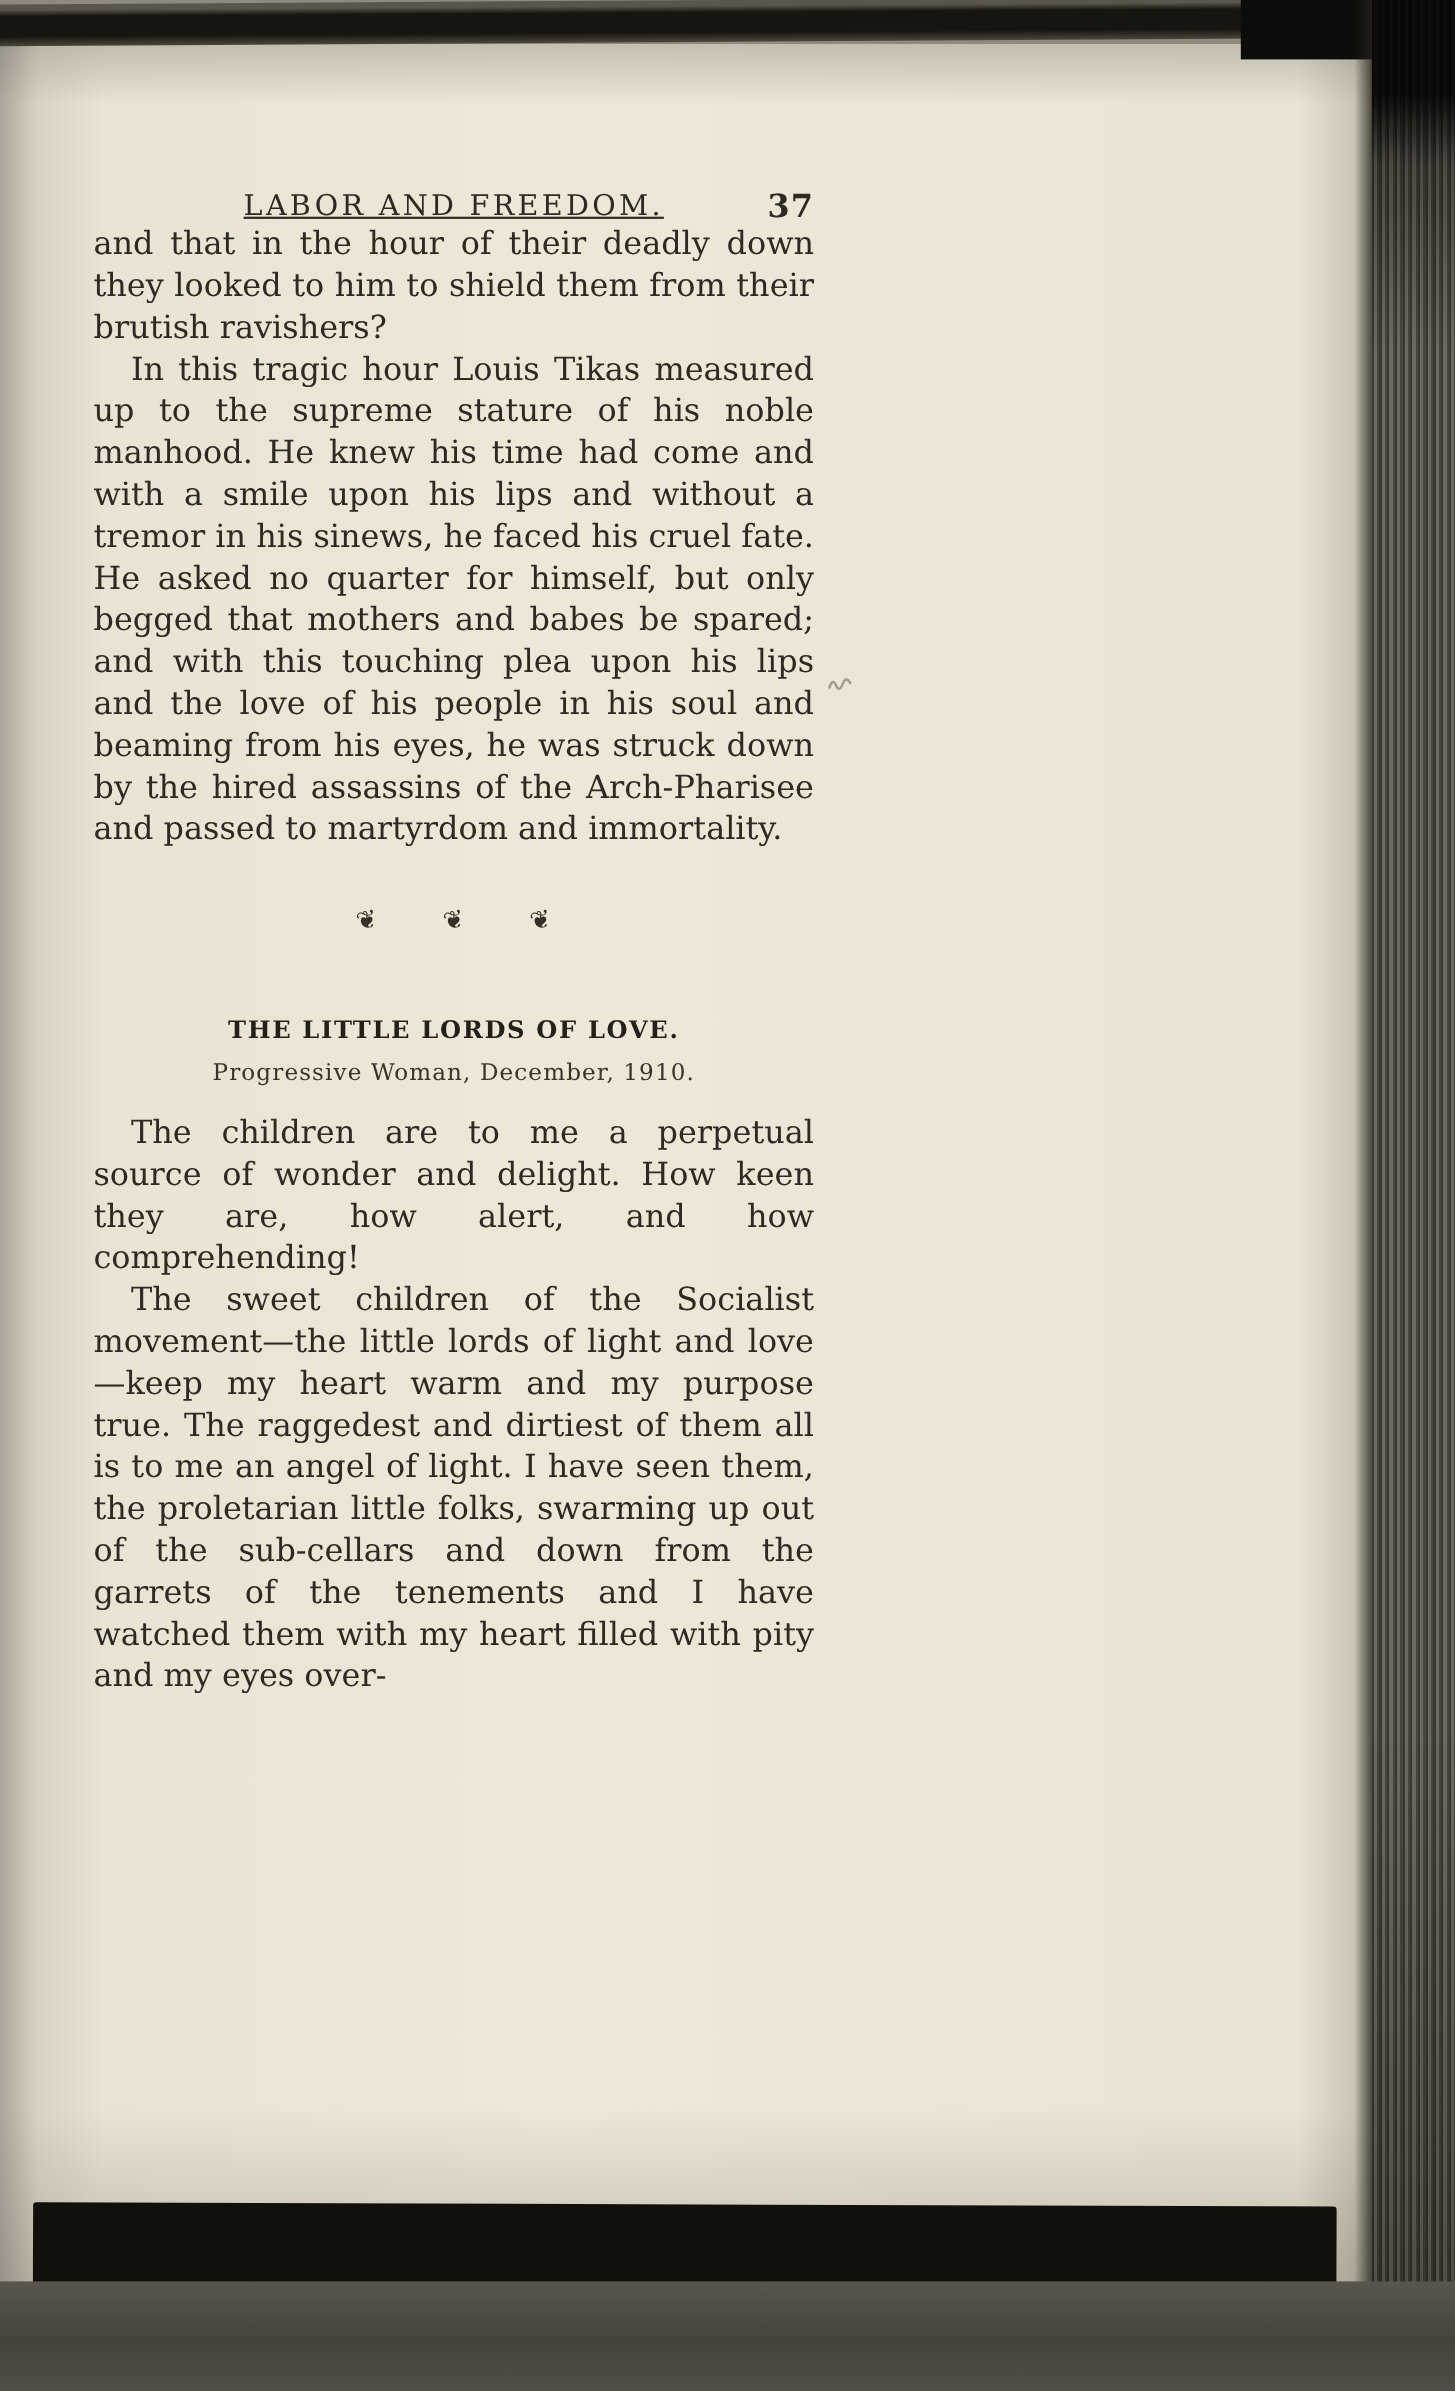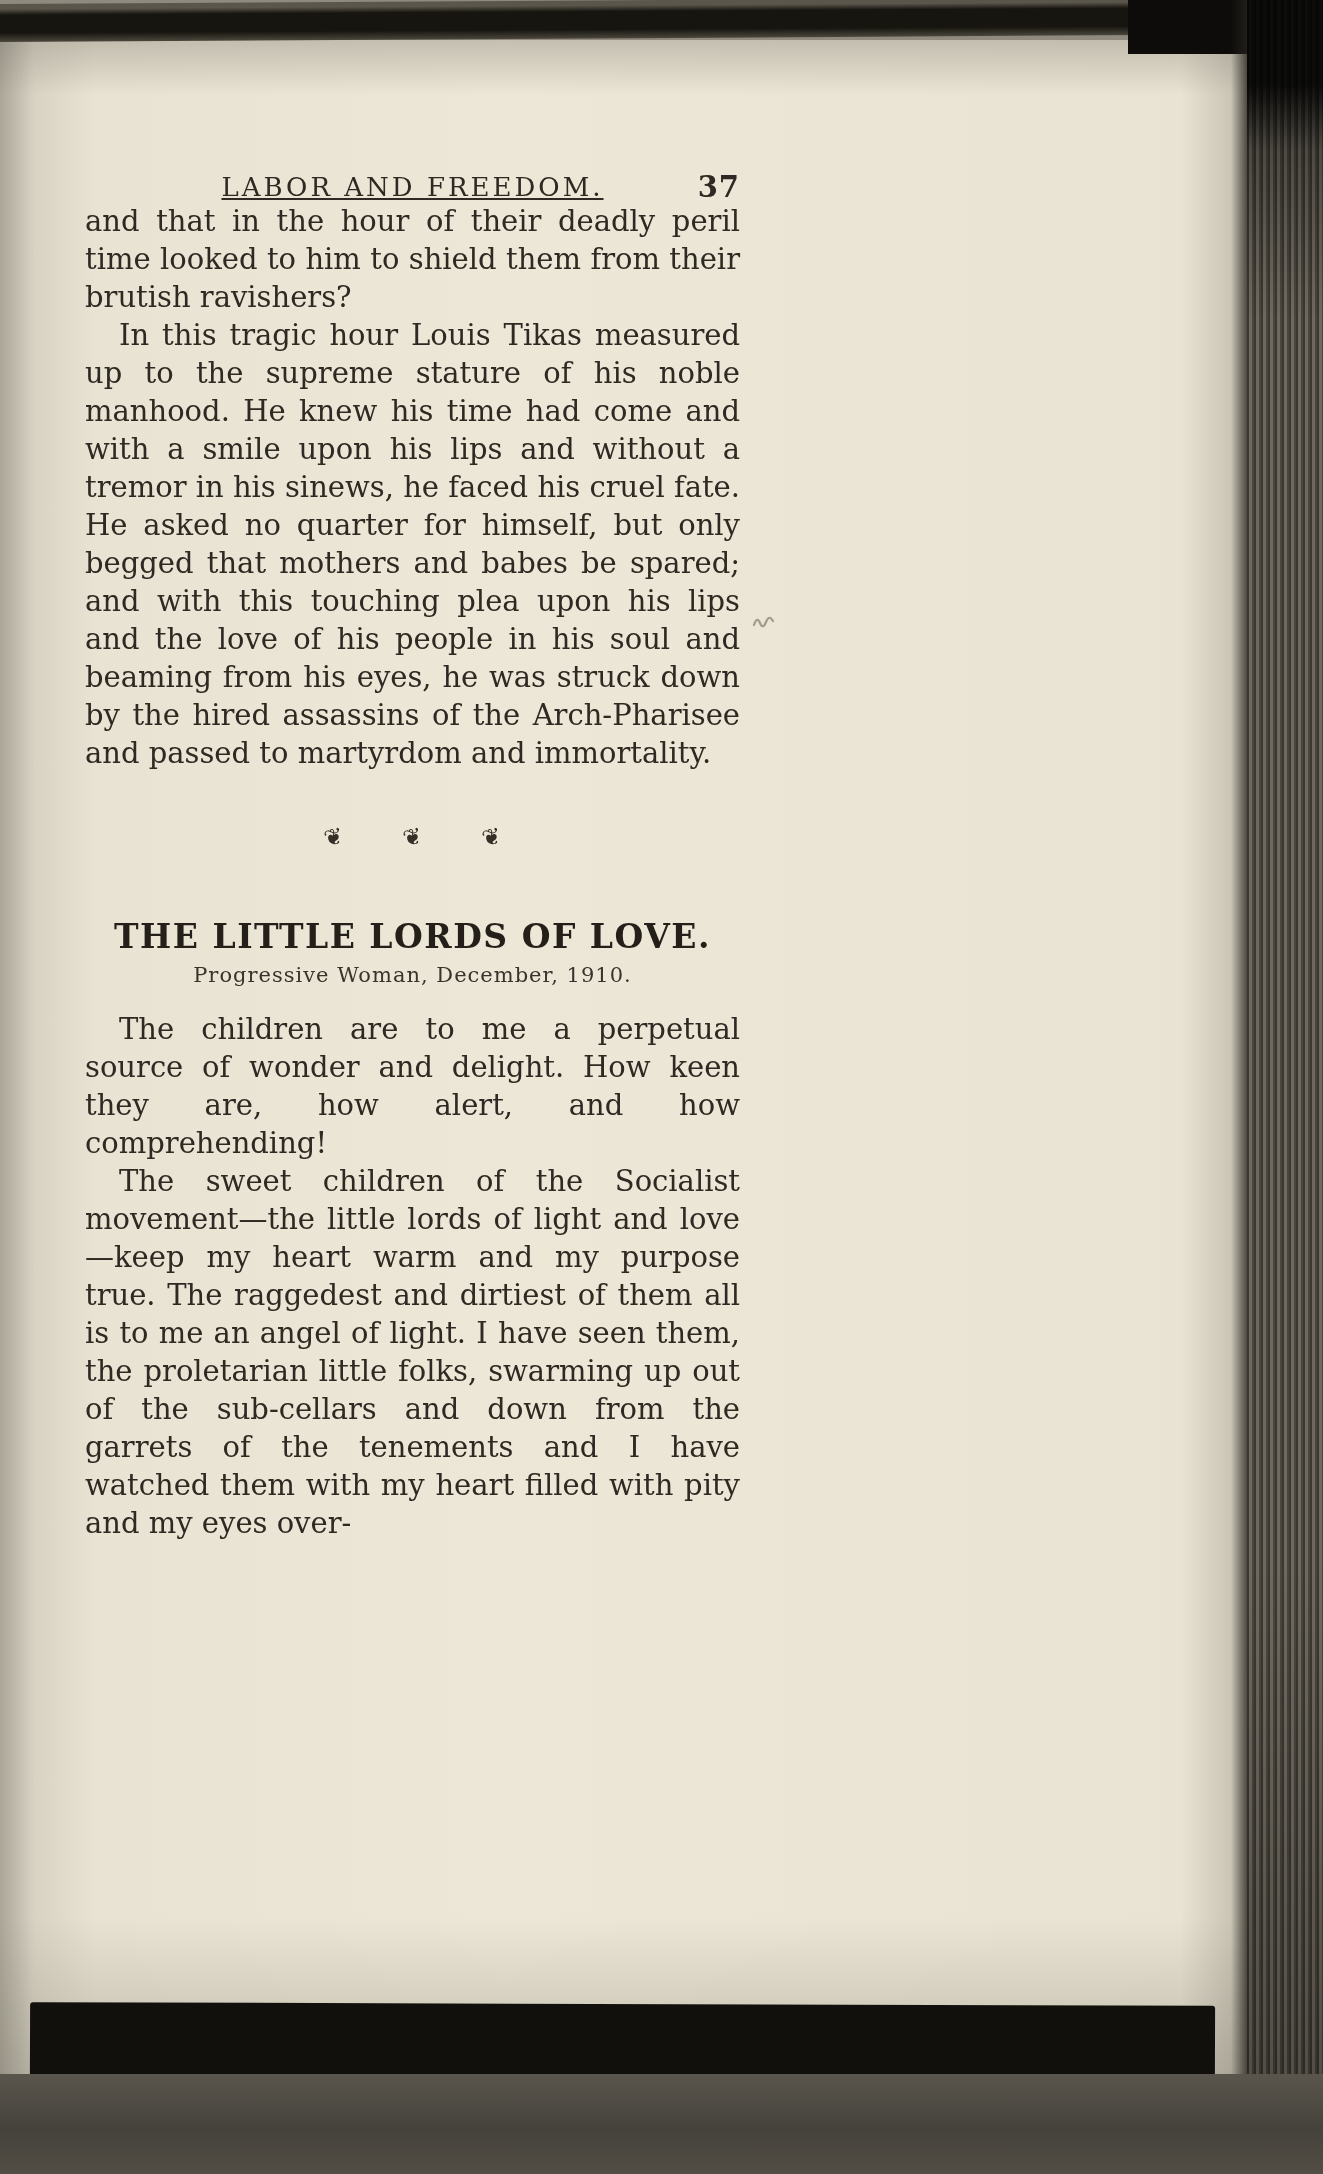--- a/index.html
+++ b/index.html
@@ -91,21 +91,21 @@
     margin-top: 46px;
     text-align: center;
     font-family: "DejaVu Sans", sans-serif;
     font-size: 23px;
     color: #352f27;
   }
   .divider .fleuron { display: inline-block; margin: 0 30px; transform: rotate(-12deg); }
   .article-title {
     margin: 62px 0 0 0;
     text-align: center;
-    font-size: 33px; font-weight: bold;
+    font-size: 22px; font-weight: bold;
     letter-spacing: 1.5px;
     color: #241f19;
   }
   .article-subtitle {
     margin-top: 0;
     text-align: center;
     font-size: 21px;
     letter-spacing: 1px;
     color: #39332b;
   }
@@ -122,21 +122,21 @@
 
   <div class="page">
 
     <div class="header">
       <span class="running-title">LABOR AND FREEDOM.</span>
       <span class="page-number">37</span>
     </div>
 
     <div class="content">
 
-      <p class="no-indent">and that in the hour of their deadly peril time looked to him to shield them from their brutish ravishers?</p>
+      <p class="no-indent">and that in the hour of their deadly down they looked to him to shield them from their brutish ravishers?</p>
 
       <p>In this tragic hour Louis Tikas measured up to the supreme stature of his noble manhood. He knew his time had come and with a smile upon his lips and without a tremor in his sinews, he faced his cruel fate. He asked no quarter for himself, but only begged that mothers and babes be spared; and with this touching plea upon his lips and the love of his people in his soul and beaming from his eyes, he was struck down by the hired assassins of the Arch-Pharisee and passed to martyrdom and immortality.</p>
 
       <div class="divider">
         <span class="fleuron">❦</span><span class="fleuron">❦</span><span class="fleuron">❦</span>
       </div>
 
       <h1 class="article-title">THE LITTLE LORDS OF LOVE.</h1>
 
       <div class="article-subtitle">Progressive Woman, December, 1910.</div>

